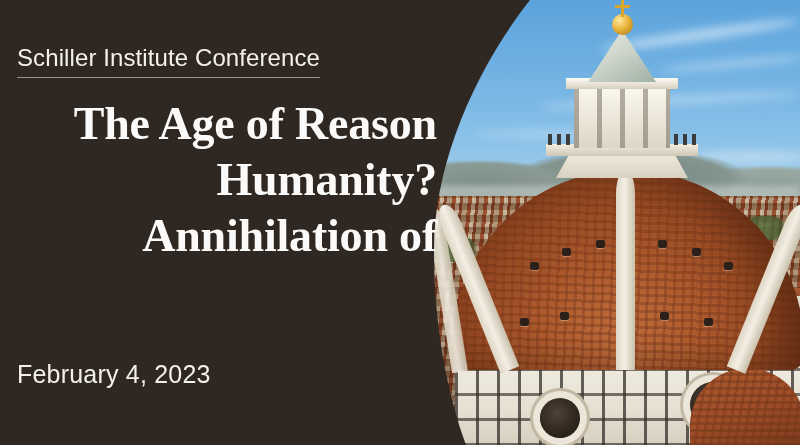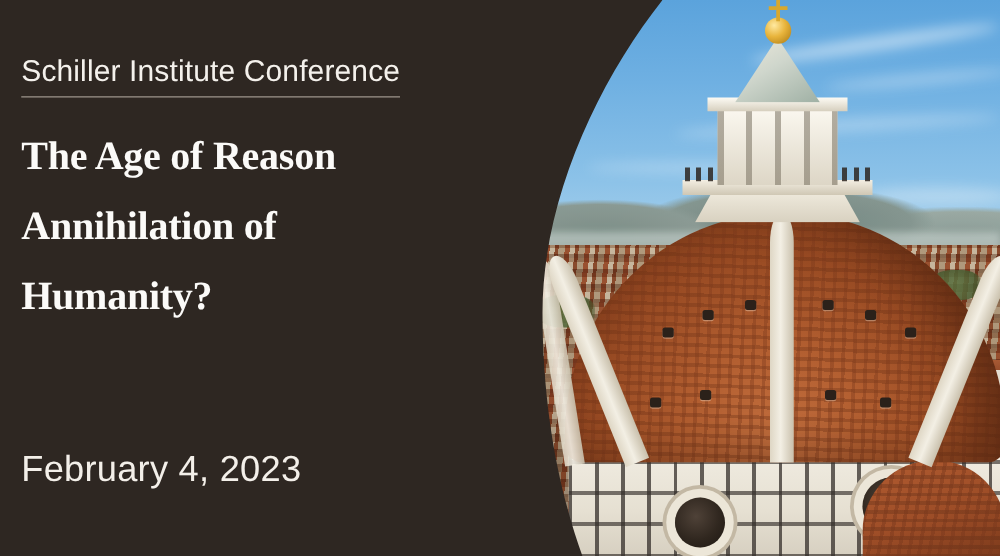--- a/index.html
+++ b/index.html
@@ -240,52 +240,53 @@
     
     clip-path: path("M0,0 L530,0 C478,66 434,160 434,250 C434,330 448,395 466,445 L0,445 Z");
   }
 
   
   .content {
     position: absolute;
     left: 17px; top: 0;
     width: 420px; height: 445px;
     z-index: 5;
+    text-align: right;
   }
   .eyebrow {
     position: absolute;
     top: 44px; left: 0;
     font-family: "Liberation Sans", sans-serif;
     font-size: 24px;
     font-weight: 400;
     letter-spacing: .1px;
     color: #f4f1ec;
     padding-bottom: 5px;
     border-bottom: 1.5px solid #9d958c;
     display: inline-block;
     white-space: nowrap;
   }
   .headline {
     position: absolute;
     top: 96px; left: 0;
     width: 420px;
     font-family: "Liberation Serif", "DejaVu Serif", serif;
     font-weight: 700;
-    font-size: 32px;
+    font-size: 46px;
     line-height: 56px;
     color: #fbfaf8;
     letter-spacing: -0.2px;
     margin: 0;
   }
   .headline .ln { display: block; white-space: nowrap; }
   .date {
     position: absolute;
     top: 360px; left: 0;
     font-family: "Liberation Sans", sans-serif;
-    font-size: 29px;
+    font-size: 25px;
     font-weight: 400;
     color: #f3efe9;
     letter-spacing: .2px;
   }
 </style>
 </head>
 <body>
 
 <div id="poster">
 
@@ -346,20 +347,20 @@
     <div class="photo-shade"></div>
   </div>
 
   <div class="panel"></div>
 
   <div class="content">
     <div class="eyebrow">Schiller Institute Conference</div>
 
     <h1 class="headline">
       <span class="ln">The Age of Reason</span>
+      <span class="ln">Humanity?</span>
       <span class="ln">Annihilation of</span>
-      <span class="ln">Humanity?</span>
     </h1>
 
     <div class="date">February 4, 2023</div>
   </div>
 
 </div>
 
 </body></html>

